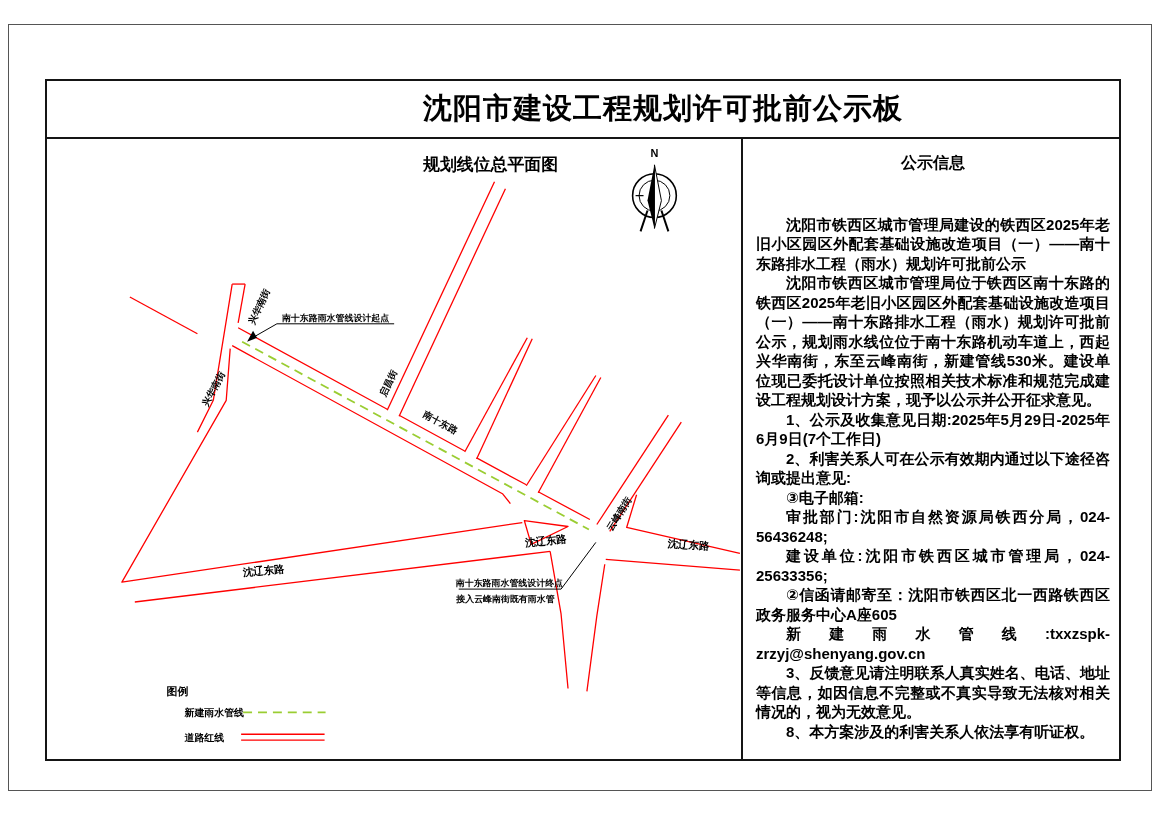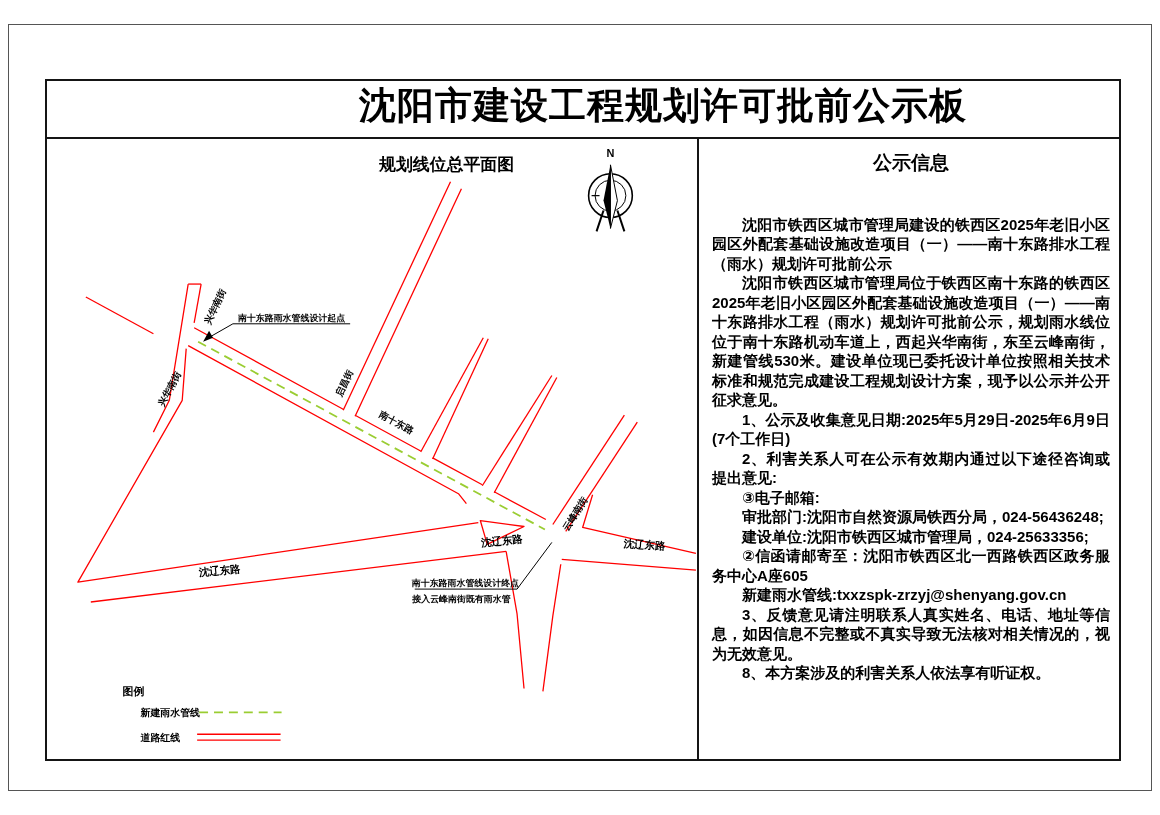--- a/index.html
+++ b/index.html
@@ -10,32 +10,32 @@
   .outer-frame{
     position:absolute;left:8px;top:24px;width:1142px;height:765px;
     border:1px solid #555;background:#fff;
   }
   .board{
     position:absolute;left:36px;top:54px;width:1072px;height:678px;
     border:2px solid #151515;background:#fff;
   }
   .board-title{
     height:56px;border-bottom:2px solid #151515;
-    display:flex;justify-content:center;
-    font-size:37px;font-weight:bold;letter-spacing:1px;
+    display:flex;align-items:center;justify-content:center;
+    font-size:29px;font-weight:bold;letter-spacing:1px;
   }
   .board-title span{transform:translateX(80px);}
-  .board-body{display:flex;height:620px;}
+  .board-body{display:flex;height:620px;margin-left:44px;}
   .map-panel{width:650px;border-right:2px solid #151515;position:relative;overflow:hidden;}
   .map-panel svg{display:block;}
   .info-panel{
     flex:1;padding:14px 9px 0 13px;font-weight:bold;font-size:15px;line-height:19.5px;
     overflow:hidden;
   }
-  .info-title{text-align:center;font-size:19px;margin-bottom:42px;}
+  .info-title{text-align:center;font-size:16px;margin-bottom:42px;}
   .info-panel p{margin:0;text-indent:2em;text-align:justify;}
   svg text{font-family:"Liberation Sans","DejaVu Sans",sans-serif;font-weight:bold;fill:#000;}
 </style>
 </head>
 <body>
 
 <div class="outer-frame">
   <div class="board">
 
     <div class="board-title">

